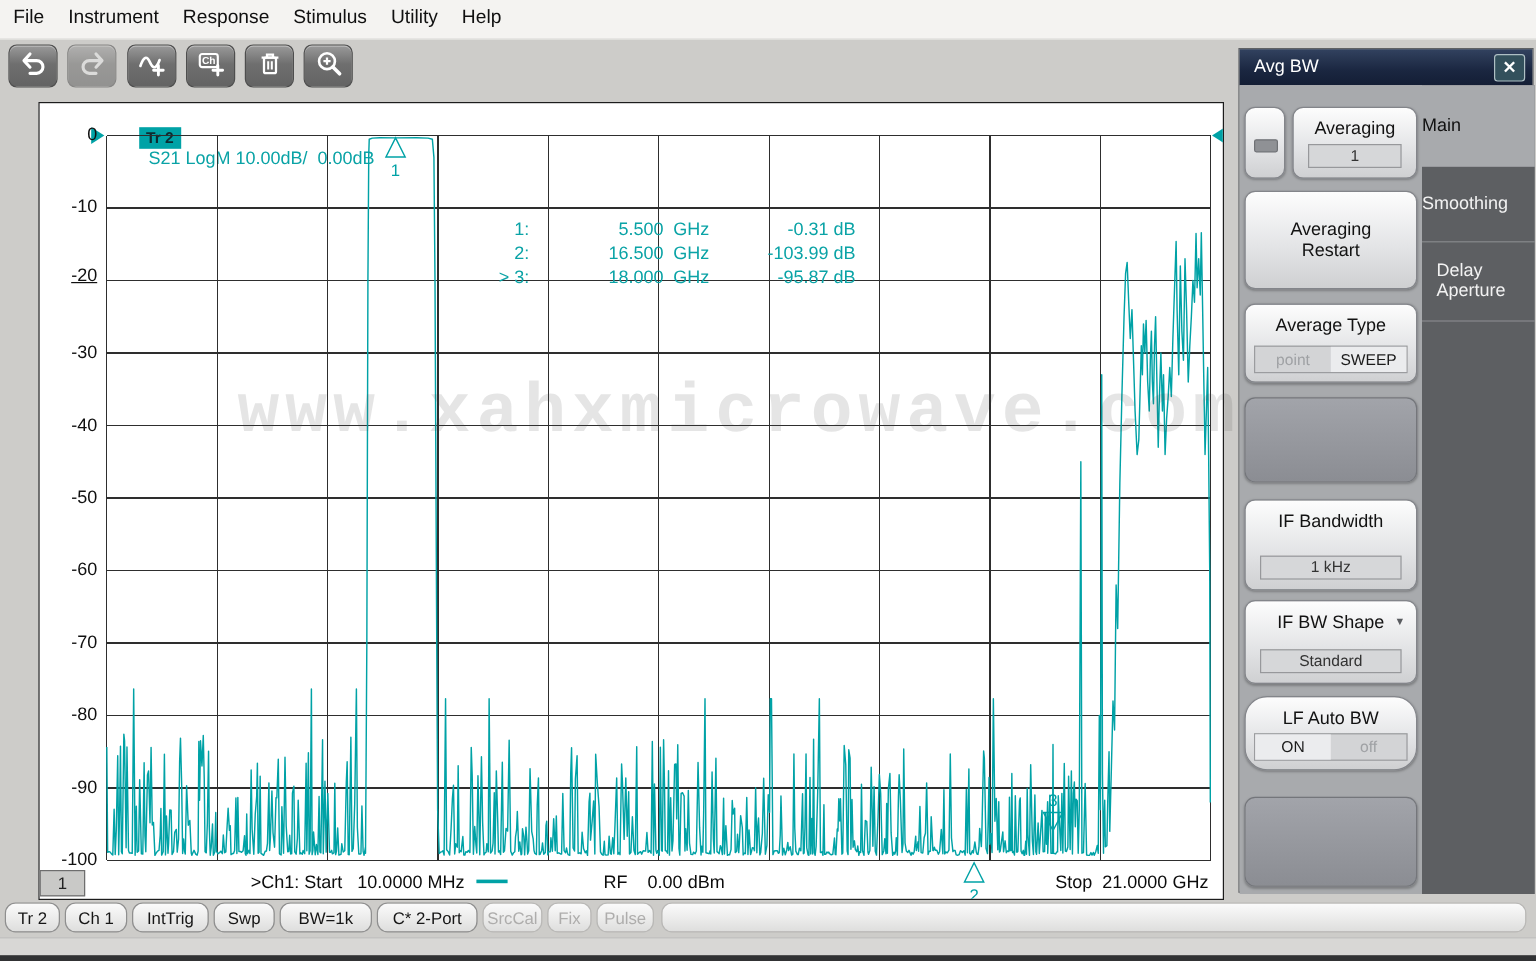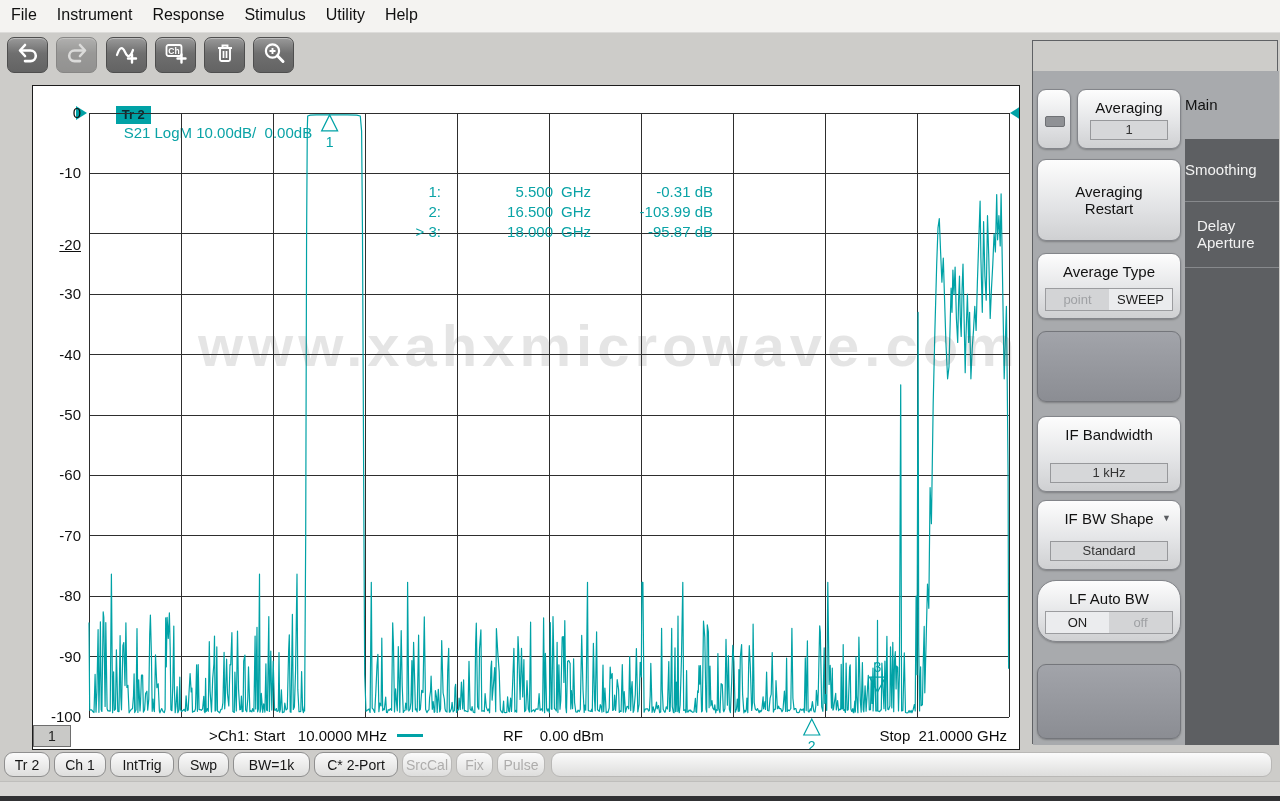--- a/index.html
+++ b/index.html
@@ -40,21 +40,21 @@
   #chart-bottom-row{position:absolute;left:0;top:638px;width:986px;height:25px;font-size:15px;color:#0c0c0c;}
   #channel-box{position:absolute;left:0px;top:1px;width:36px;height:20px;background:#c9c9c7;border:1px solid #6e6e6e;
                text-align:center;line-height:20px;font-size:14px;color:#222;}
   #start-text{position:absolute;left:176px;top:3px;white-space:pre;}
   .trace-dash{display:inline-block;width:26px;height:3px;background:#00a2a6;vertical-align:middle;margin-left:10px;margin-bottom:3px;}
   #rf-text{position:absolute;left:470px;top:3px;white-space:pre;}
   #stop-text{position:absolute;right:12px;top:3px;white-space:pre;}
 
   
   #watermark{position:absolute;left:198px;top:312px;width:900px;z-index:6;pointer-events:none;
-      font-family:Liberation Sans, sans-serif;font-weight:bold;font-size:58px;letter-spacing:5px;
+      font-family:Liberation Mono, monospace;font-weight:bold;font-size:58px;letter-spacing:5px;
       color:rgba(70,70,70,0.14);white-space:nowrap;}
 
   
   #side-panel{position:absolute;left:1032px;top:40px;width:246px;height:704px;border:1px solid #5f6164;box-sizing:border-box;}
   #panel-header{position:absolute;left:0;top:0;width:100%;height:30px;
       background:linear-gradient(#32425f,#1a2640 60%,#141e35);color:#fff;font-size:15px;line-height:30px;padding-left:12px;box-sizing:border-box;}
   #panel-close{position:absolute;right:6px;top:4px;width:24px;height:21px;background:#33505c;border:1px solid #aebfc4;border-radius:3px;
       color:#fff;font-size:14px;font-weight:bold;text-align:center;line-height:20px;cursor:pointer;}
   #panel-body{position:absolute;left:0;top:30px;width:100%;height:674px;background:#a8aaad;}
   .pbtn{position:absolute;left:4px;width:144px;border:1px solid #83858a;border-radius:9px;
@@ -148,21 +148,21 @@
   <div id="chart-panel">
     <div id="trace-label">
       <span id="trace-badge">Tr 2</span>
       <span id="trace-text">S21 LogM 10.00dB/  0.00dB</span>
     </div>
     <div id="ref-arrow-left"></div>
     <div id="ref-arrow-right"></div>
     <div id="y-axis">
         <div class="ytick" style="left: 2px; top: 18px;">0</div>
         <div class="ytick" style="left: 2px; top: 78.4px;">-10</div>
-        <div class="ytick" style="left: 2px; top: 150px; text-decoration: underline;">-20</div>
+        <div class="ytick" style="left: 2px; top: 135px; text-decoration: underline;">-20</div>
         <div class="ytick" style="left: 2px; top: 199.2px;">-30</div>
         <div class="ytick" style="left: 2px; top: 259.6px;">-40</div>
         <div class="ytick" style="left: 2px; top: 320px;">-50</div>
         <div class="ytick" style="left: 2px; top: 380.4px;">-60</div>
         <div class="ytick" style="left: 2px; top: 440.8px;">-70</div>
         <div class="ytick" style="left: 2px; top: 501.2px;">-80</div>
         <div class="ytick" style="left: 2px; top: 561.6px;">-90</div>
         <div class="ytick" style="left: 2px; top: 622px;">-100</div>
       </div>
     <svg id="plot-svg" width="920" height="652">
@@ -224,20 +224,24 @@
       </div>
     <div id="chart-bottom-row">
       <div id="channel-box">1</div>
       <span id="start-text"><span style="white-space:pre">&gt;Ch1: Start   10.0000 MHz</span><span class="trace-dash"></span></span>
       <span id="rf-text">RF    0.00 dBm</span>
       <span id="stop-text">Stop  21.0000 GHz</span>
     </div>
   </div>
 
   <div id="side-panel">
+    <div id="panel-header">
+      <span>Avg BW</span>
+      <div id="panel-close">✕</div>
+    </div>
     <div id="panel-body">
       <div id="btn-toggle-small" class="pbtn">
         <div id="toggle-bar"></div>
       </div>
       <div id="btn-averaging" class="pbtn">
         <span class="blabel">Averaging</span>
         <div class="pfield">1</div>
       </div>
       <div id="btn-avg-type" class="pbtn">
         <span class="blabel">Average Type</span>

